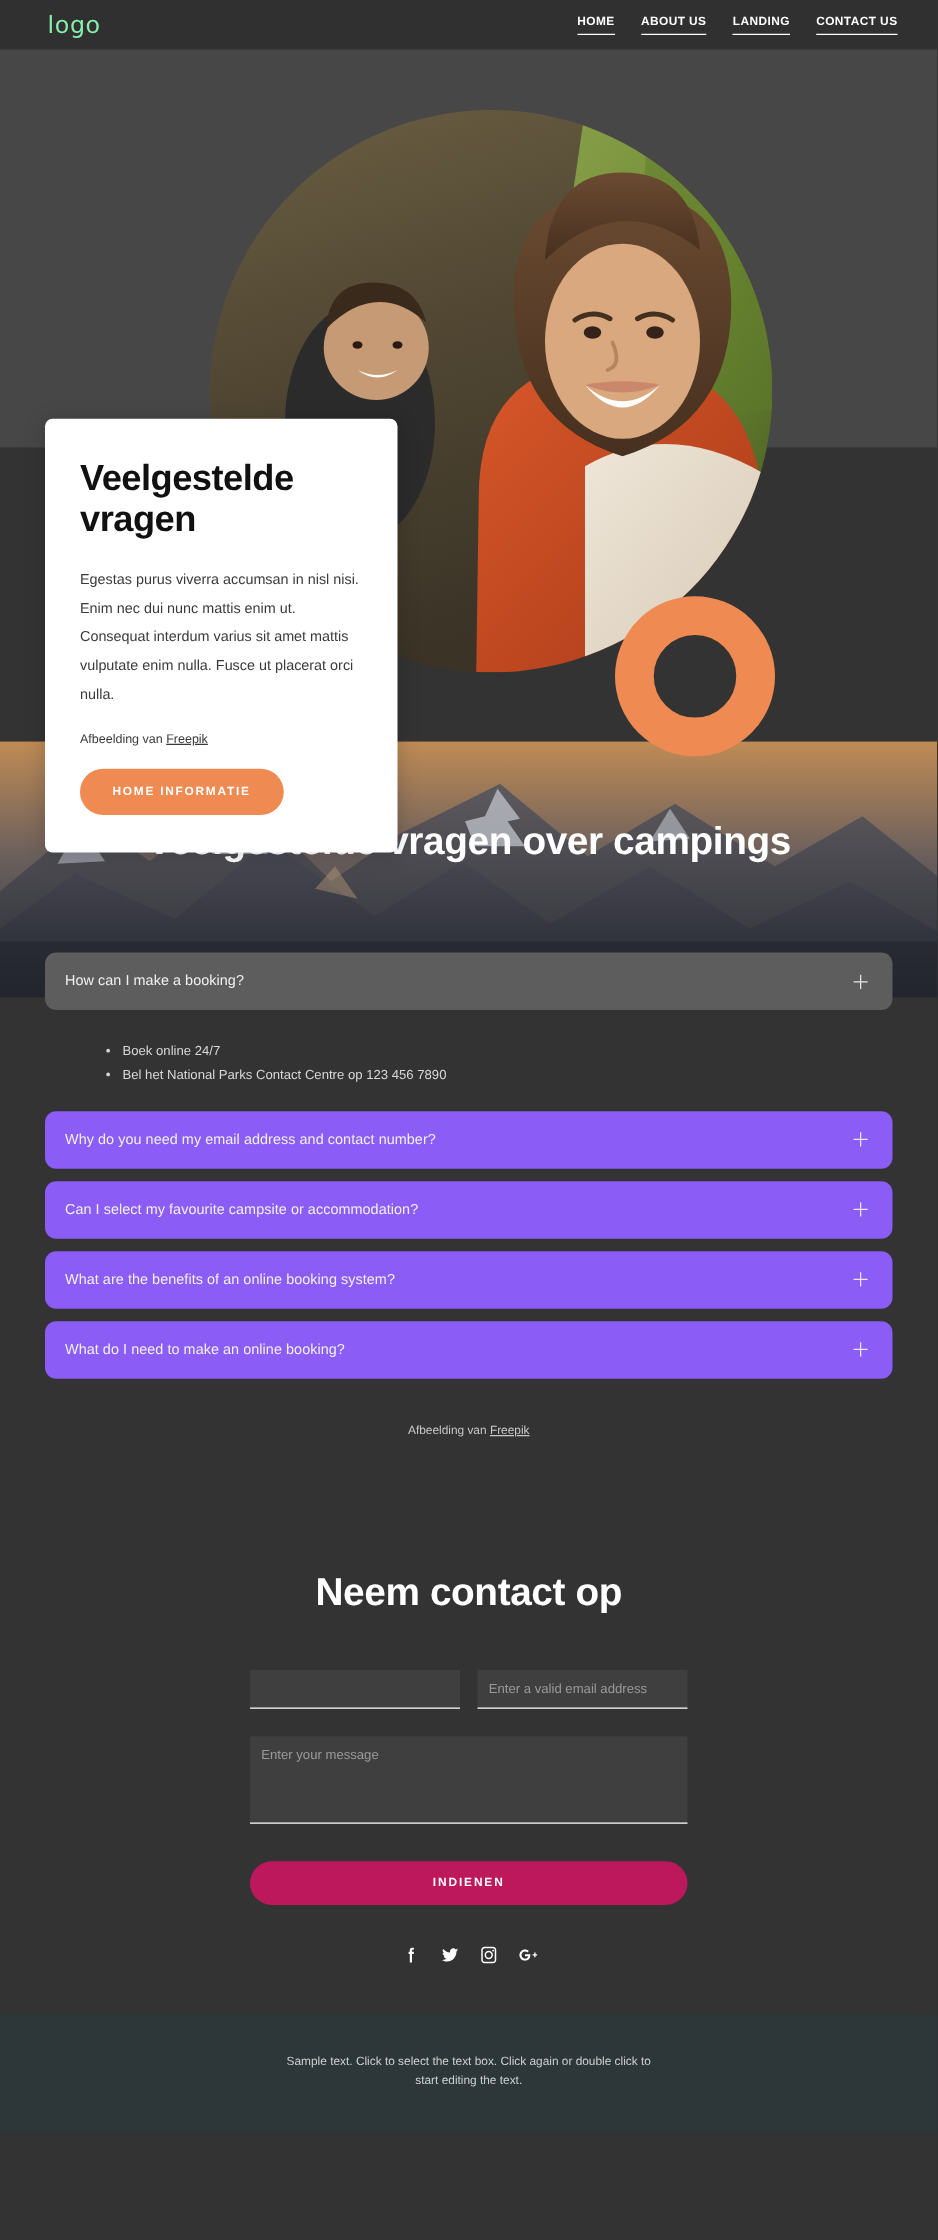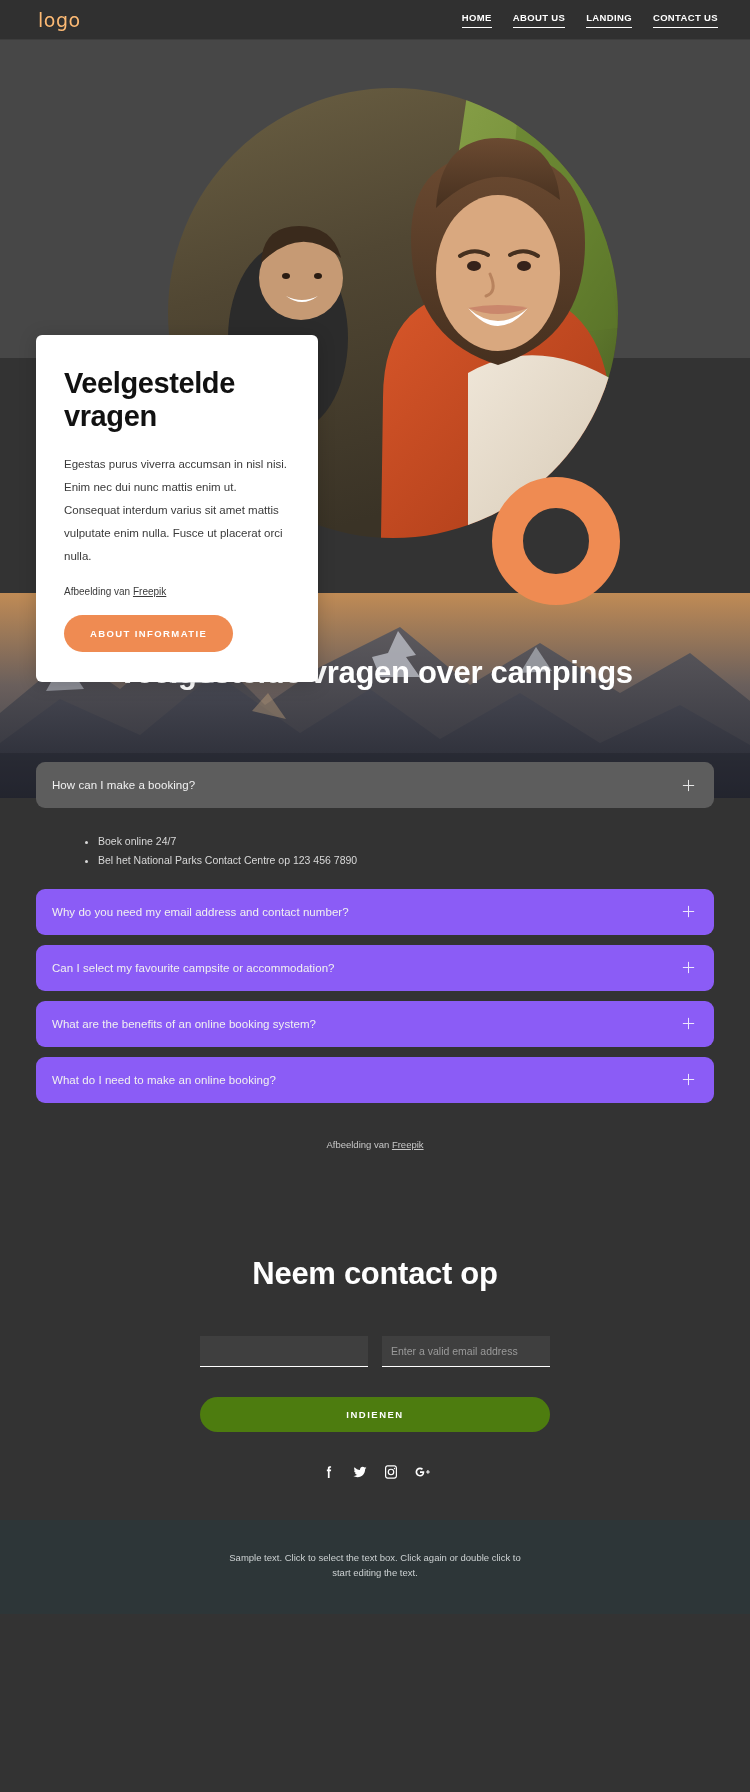--- a/index.html
+++ b/index.html
@@ -17,21 +17,21 @@
     background: #303030;
     display: flex;
     align-items: center;
     justify-content: space-between;
     padding: 0 32px 0 38px;
     position: relative;
     z-index: 40;
     border-bottom: 1px solid #3d3d3d;
   }
   .logo {
-    color: #fdba74;
+    color: #86efac;
     font-size: 19px;
     letter-spacing: .5px;
     font-weight: 400;
     font-family: "DejaVu Sans", sans-serif;
   }
   .nav { display: flex; align-items: center; gap: 21px; }
   .nav-item {
     color: #ffffff;
     font-size: 9.5px;
     font-weight: bold;
@@ -225,21 +225,21 @@
     padding: 9px 9px;
     resize: none;
     outline: none;
     font-family: "Liberation Sans", sans-serif;
   }
   .textarea::placeholder { color: #9a9a9a; }
   .btn-submit {
     display: block;
     width: 100%;
     margin-top: 30px;
-    background: #4d7c0f;
+    background: #be185d;
     color: #ffffff;
     border: none;
     border-radius: 22px;
     height: 35px;
     font-size: 9.5px;
     font-weight: bold;
     letter-spacing: 1.5px;
     cursor: pointer;
     font-family: "Liberation Sans", sans-serif;
   }
@@ -336,21 +336,21 @@
     </div>
 
     <div class="ring"></div>
 
     <div class="hero-card">
       <div class="card-title">Veelgestelde vragen</div>
       <div class="card-body">Egestas purus viverra accumsan in nisl nisi. Enim nec dui nunc mattis enim ut. Consequat interdum varius sit amet mattis vulputate enim nulla. Fusce ut placerat orci nulla.</div>
       <div class="card-credit">
         <span>Afbeelding van </span><a>Freepik</a>
       </div>
-      <button class="btn-primary">ABOUT INFORMATIE</button>
+      <button class="btn-primary">HOME INFORMATIE</button>
     </div>
   </div>
 
   <div class="faq">
     <div class="faq-banner">
       <svg viewBox="0 0 750 205" preserveAspectRatio="none" aria-hidden="true">
         <defs>
           <linearGradient id="sky" x1="0" y1="0" x2="0" y2="1">
             <stop offset="0%" stop-color="#c08b55"></stop>
             <stop offset="45%" stop-color="#6a5f5c"></stop>
@@ -426,20 +426,21 @@
     </div>
   </div>
 
   <div class="contact">
     <div class="contact-title">Neem contact op</div>
     <div class="form">
       <div class="form-row">
         <input class="field" type="text" placeholder="" style="">
         <input class="field" type="email" placeholder="Enter a valid email address" style="">
       </div>
+      <textarea class="textarea" placeholder="Enter your message" style=""></textarea>
       <button class="btn-submit">INDIENEN</button>
     </div>
 
     <div class="socials">
       <svg class="social" viewBox="0 0 24 24" aria-hidden="true">
         <path d="M15.2 8.1h-2.3V6.6c0-.7.5-.9.8-.9h1.4V3.2h-2c-2.3 0-2.8 1.7-2.8 2.8v2.1H8.8v2.7h1.5V21h2.6v-10.2h2.1z"></path>
       </svg>
       <svg class="social" viewBox="0 0 24 24" aria-hidden="true">
         <path d="M22 5.9c-.7.3-1.5.5-2.3.6.8-.5 1.4-1.3 1.7-2.2-.8.5-1.6.8-2.5 1-.7-.8-1.8-1.3-2.9-1.3-2.2 0-4 1.8-4 4 0 .3 0 .6.1.9-3.3-.2-6.3-1.8-8.3-4.2-.4.6-.6 1.3-.6 2 0 1.4.7 2.6 1.8 3.3-.7 0-1.3-.2-1.8-.5v.1c0 1.9 1.4 3.5 3.2 3.9-.3.1-.7.1-1.1.1-.3 0-.5 0-.8-.1.5 1.6 2 2.8 3.7 2.8-1.4 1.1-3.1 1.7-5 1.7H2c1.8 1.1 3.9 1.8 6.2 1.8 7.4 0 11.5-6.2 11.5-11.5v-.5c.8-.6 1.5-1.3 2-2.1z"></path>
       </svg>

